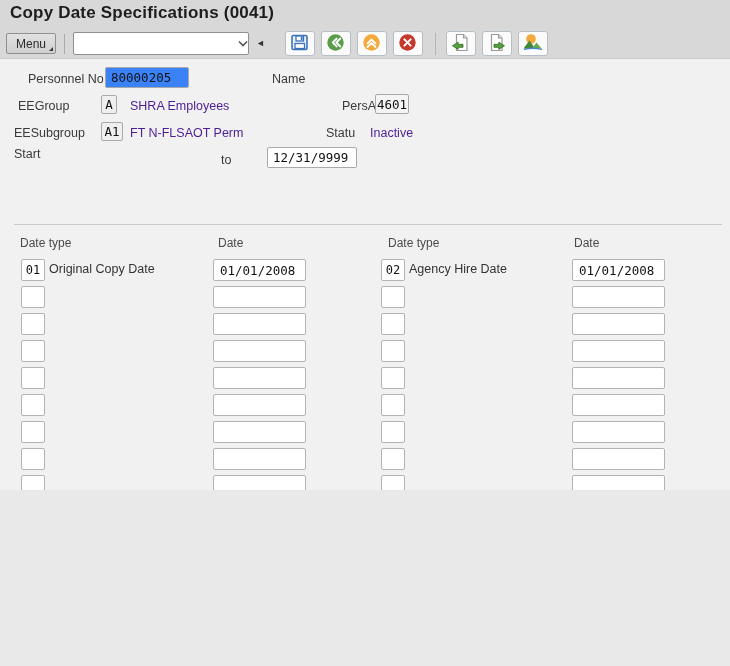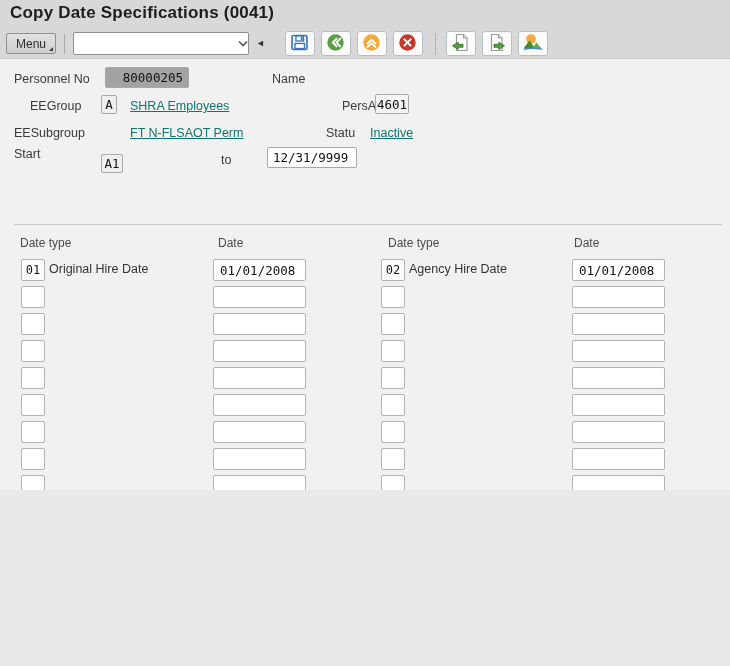--- a/index.html
+++ b/index.html
@@ -17,24 +17,24 @@
   .tb-sep{width:1px;height:20px;background:#aaa;margin:0 8px;}
   .combo{position:relative;width:176px;height:23px;background:#fff;border:1px solid #8f8f8f;border-radius:2px;box-sizing:border-box;display:flex;align-items:center;}
   .combo input{border:none;outline:none;flex:1;height:100%;font-size:12px;padding:0 4px;background:transparent;font-family:"Liberation Sans",sans-serif;}
   .combo .chev{margin-right:5px;display:flex;}
   .collapse{margin-left:7px;font-size:9px;color:#333;line-height:1;cursor:default;}
   .icon-btn{width:30px;height:25px;margin-left:6px;background:#fbfbfb;border:1px solid #b6bfc6;border-radius:3px;
     display:flex;align-items:center;justify-content:center;box-sizing:border-box;padding:0;cursor:default;}
   .tb-sep2{width:1px;height:22px;background:#b5b5b5;margin-left:12px;margin-right:4px;}
   
   .lbl{position:absolute;font-size:12.5px;color:#3a3a3a;white-space:nowrap;}
-  .val-text{position:absolute;font-size:12.5px;color:#0f766e;white-space:nowrap;text-decoration:underline;}
+  .val-text{position:absolute;font-size:12.5px;color:#4c1d95;white-space:nowrap;}
   .fld{position:absolute;box-sizing:border-box;border:1px solid #a9a9a9;border-radius:2px;
     font-family:"DejaVu Sans Mono",monospace;font-size:12.5px;color:#111;background:#fff;padding:0 5px;outline:none;}
-  .fld.ro{background:#a3a3a3;text-align:right;}
+  .fld.ro{background:#3b82f6;text-align:left;}
   .fld.hl{background:#e4eef8;border-color:#aab4bd;}
   .fld.key{background:#efefef;text-align:center;padding:0;}
   
   .section-heading{position:absolute;left:14px;top:204px;font-size:14.5px;font-weight:bold;color:#222;}
   .section-rule{position:absolute;left:14px;top:224px;width:708px;height:1px;background:#c9c9c9;}
   .col-hdr{position:absolute;top:236px;font-size:12px;color:#4a4a4a;}
   .spec-rows{position:absolute;left:0;top:256px;width:730px;}
   .spec-row{position:relative;height:27px;}
   .type-input{position:absolute;top:3px;width:22px;height:20px;box-sizing:content-box;border:1px solid #b3b3b3;border-radius:2px;
     background:#fff;text-align:center;font-family:"DejaVu Sans Mono",monospace;font-size:12px;color:#111;padding:0;outline:none;}
@@ -130,52 +130,52 @@
             <circle cx="8" cy="6" r="4.8" fill="#f3a93b"></circle>
             <path d="M0.5 15.5 L6.5 7.5 L12 15.5 Z" fill="#3f8a33"></path>
             <path d="M9 15.5 L13.5 9.5 L18.5 15.5 Z" fill="#67ab4f"></path>
             <path d="M1 16.4 C6.5 14.9 13.5 14.9 19 16.4" stroke="#4a86c8" stroke-width="1.5" fill="none"></path>
           </svg>
         </span>
       </button>
     </div>
   </div>
 
-  <span class="lbl" style="left:14px;top:72px">Personnel No</span>
+  <span class="lbl" style="left:28px;top:72px">Personnel No</span>
   <input class="fld ro" style="left: 105px; top: 67px; width: 84px; height: 21px;" value="80000205">
   <span class="lbl" style="left:272px;top:72px">Name</span>
 
-  <span class="lbl" style="left:30px;top:99px">EEGroup</span>
+  <span class="lbl" style="left:18px;top:99px">EEGroup</span>
   <input class="fld key" style="left: 101px; top: 95px; width: 16px; height: 19px;" value="A">
   <span class="val-text" style="left:130px;top:99px">SHRA Employees</span>
   <span class="lbl" style="left:342px;top:99px">PersA</span>
   <input class="fld key" style="left: 375px; top: 94px; width: 34px; height: 20px; background: rgb(244, 244, 244);" value="4601">
 
   <span class="lbl" style="left:14px;top:126px">EESubgroup</span>
-  <input class="fld key" style="left: 101px; top: 122px; width: 22px; height: 19px; margin-top: 32px;" value="A1">
+  <input class="fld key" style="left: 101px; top: 122px; width: 22px; height: 19px;" value="A1">
   <span class="val-text" style="left:130px;top:126px">FT N-FLSAOT Perm</span>
   <span class="lbl" style="left:326px;top:126px">Statu</span>
   <span class="val-text" style="left:370px;top:126px">Inactive</span>
 
   <span class="lbl" style="left:14px;top:147px">Start</span>
   <span class="lbl" style="left:221px;top:153px">to</span>
   <input class="fld" style="left: 267px; top: 147px; width: 90px; height: 21px;" value="12/31/9999">
 
   <div class="section-rule"></div>
 
   <span class="col-hdr" style="left:20px">Date type</span>
   <span class="col-hdr" style="left:218px">Date</span>
   <span class="col-hdr" style="left:388px">Date type</span>
   <span class="col-hdr" style="left:574px">Date</span>
 
   <div class="spec-rows">
       <div class="spec-row">
         <div class="cell-left">
           <input class="type-input" value="01" style="">
-          <span class="type-label">Original Hire Date</span>
+          <span class="type-label">Original Copy Date</span>
           <input class="date-input" value="01/01/2008" style="">
         </div>
         <div class="cell-right">
           <input class="type-input" value="02" style="">
           <span class="type-label">Agency Hire Date</span>
           <input class="date-input" value="01/01/2008" style="">
         </div>
       </div>
       <div class="spec-row">
         <div class="cell-left">

